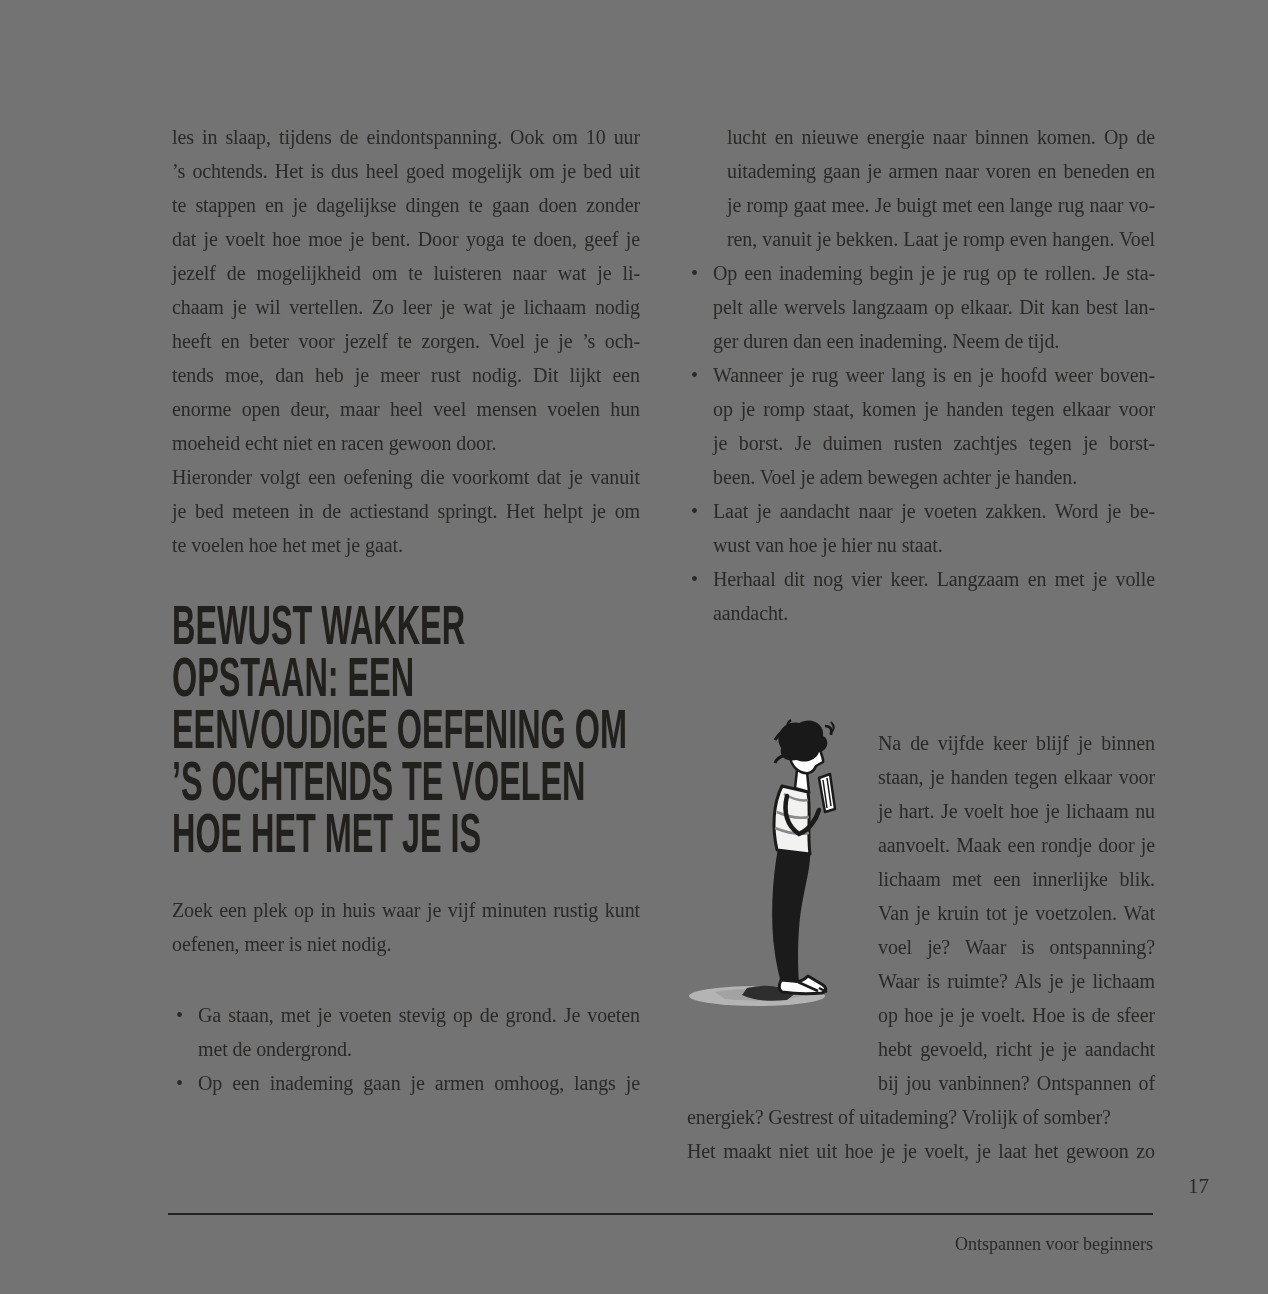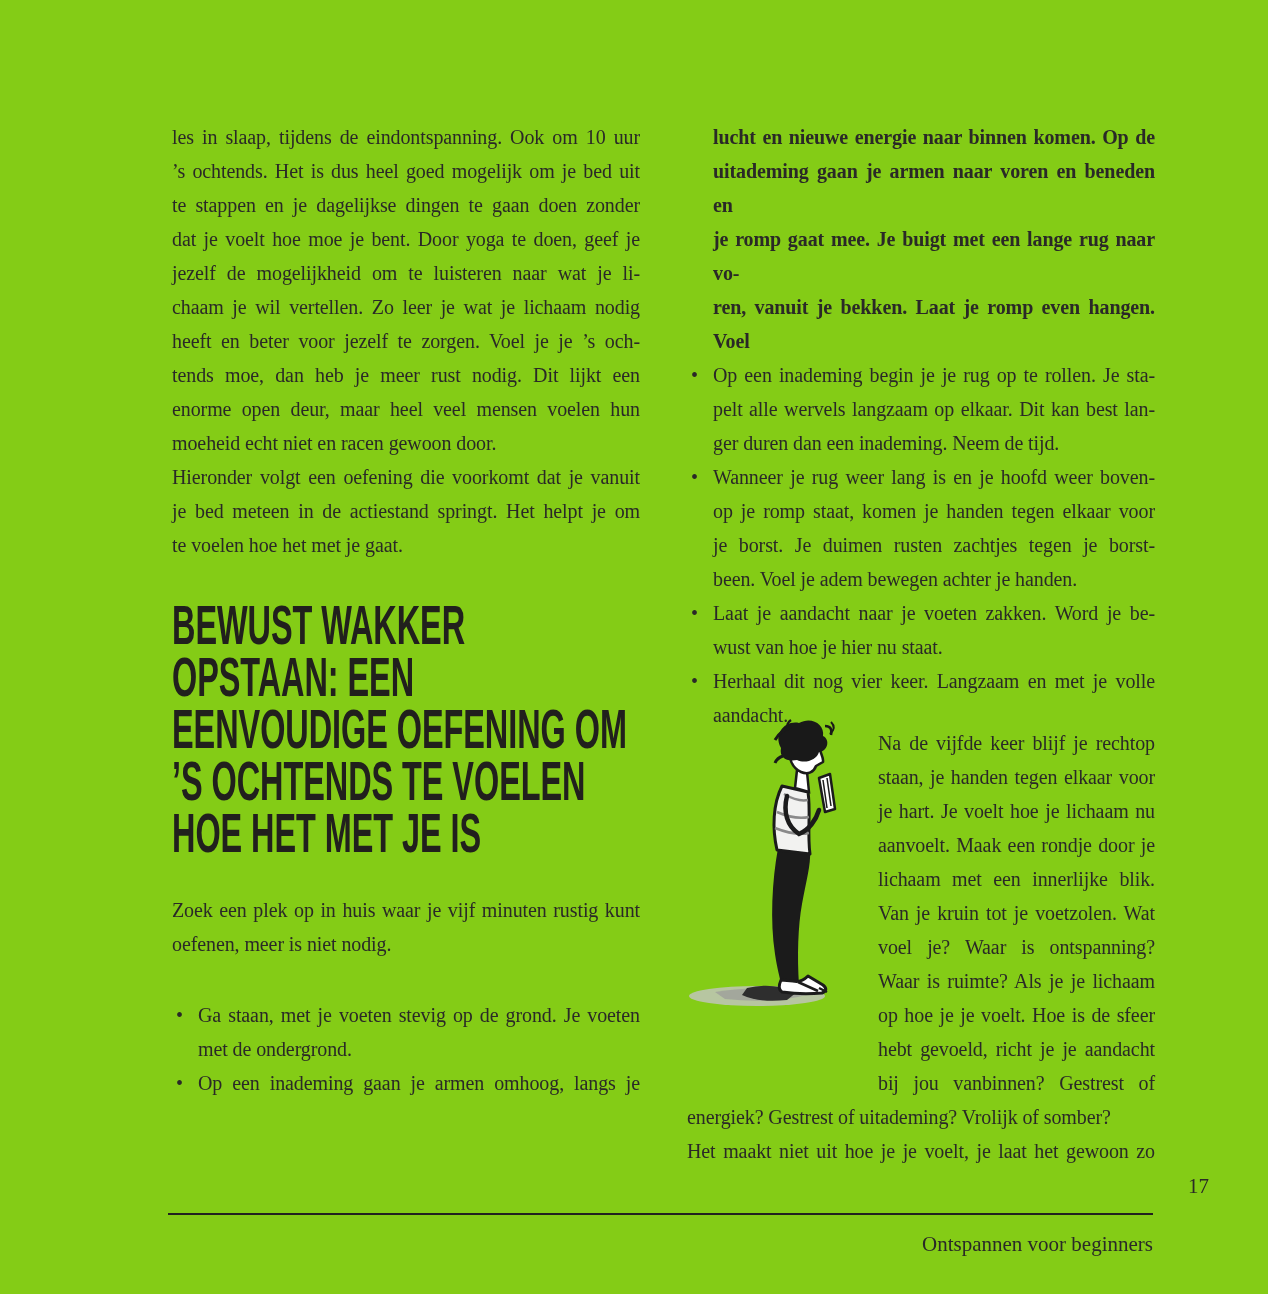--- a/index.html
+++ b/index.html
@@ -1,32 +1,32 @@
 <!DOCTYPE html>
 <html><head>
 <meta charset="utf-8">
 <style>
   html, body { margin: 0; padding: 0; background: #ffffff; }
   .page {
     position: relative;
     width: 1268px;
     height: 1294px;
-    background: #84cc16;
+    background: #737373;
     overflow: hidden;
     font-family: "Liberation Serif", serif;
     color: #2a2927;
   }
   .body-text { font-size: 20px; line-height: 34px; letter-spacing: -0.1px; }
   .ln { text-align: justify; text-align-last: justify; }
   .ln-end { text-align: justify; text-align-last: left; }
   .col { position: absolute; top: 120px; width: 468px; }
   #col-left  { left: 172px; }
   #col-right { left: 687px; }
   .para { margin: 0; }
-  .indent { margin-left: 26px; font-weight: bold; }
+  .indent { margin-left: 40px; }
   .li { position: relative; padding-left: 26px; }
   .li .dot { position: absolute; left: 4px; top: 0; line-height: 34px; }
   .heading {
     margin-top: 37px;
     color: #21201d;
     font-family: "Liberation Sans", sans-serif;
     font-weight: bold;
   }
   .h-ln {
     font-size: 55px;
@@ -43,21 +43,21 @@
   .closing {
     position: absolute; left: 687px; top: 1100px; width: 468px;
   }
   .figure { position: absolute; left: 685px; top: 716px; width: 180px; height: 300px; }
   .footer-rule {
     position: absolute; left: 168px; top: 1213px; width: 985px; height: 2px;
     background: #222120;
   }
   .footer-title {
     position: absolute; left: 687px; top: 1231px; width: 466px;
-    text-align: right; font-size: 21px; line-height: 26px;
+    text-align: right; font-size: 18px; line-height: 26px;
   }
   .footer-page {
     position: absolute; left: 1188px; top: 1173px; width: 30px;
     text-align: left; font-size: 21px; line-height: 26px;
   }
 </style>
 </head>
 <body>
 
 <div class="page">
@@ -180,31 +180,31 @@
 
     <path d="M96 32 C88 18 100 4 114 7 C126 0 140 8 138 20 C146 24 142 36 134 36 C132 44 120 48 112 44 C102 46 94 42 96 32 Z" fill="#191919"></path>
     <path d="M90 24 q6 -10 16 -13" stroke="#191919" stroke-width="3" fill="none"></path>
     <path d="M140 10 q8 0 6 9" stroke="#191919" stroke-width="2.5" fill="none"></path>
     <path d="M146 6 q6 6 -1 12" stroke="#191919" stroke-width="2" fill="none"></path>
     <path d="M98 40 q-6 2 -8 7" stroke="#191919" stroke-width="3" fill="none"></path>
     <path d="M104 14 q-4 -6 2 -10" stroke="#191919" stroke-width="2.5" fill="none"></path>
   </svg>
 
   <div class="wrapped body-text">
-      <div class="ln">Na de vijfde keer blijf je rechtop</div>
+      <div class="ln">Na de vijfde keer blijf je binnen</div>
       <div class="ln">staan, je handen tegen elkaar voor</div>
       <div class="ln">je hart. Je voelt hoe je lichaam nu</div>
       <div class="ln">aanvoelt. Maak een rondje door je</div>
       <div class="ln">lichaam met een innerlijke blik.</div>
       <div class="ln">Van je kruin tot je voetzolen. Wat</div>
       <div class="ln">voel je? Waar is ontspanning?</div>
       <div class="ln">Waar is ruimte? Als je je lichaam</div>
       <div class="ln">op hoe je je voelt. Hoe is de sfeer</div>
       <div class="ln">hebt gevoeld, richt je je aandacht</div>
-      <div class="ln">bij jou vanbinnen? Gestrest of</div>
+      <div class="ln">bij jou vanbinnen? Ontspannen of</div>
     </div>
 
   <div class="closing body-text">
     <div>
         <div class="ln ln-end">energiek? Gestrest of uitademing? Vrolijk of somber?</div>
       </div>
     <div>
         <div class="ln">Het maakt niet uit hoe je je voelt, je laat het gewoon zo</div>
       </div>
   </div>

